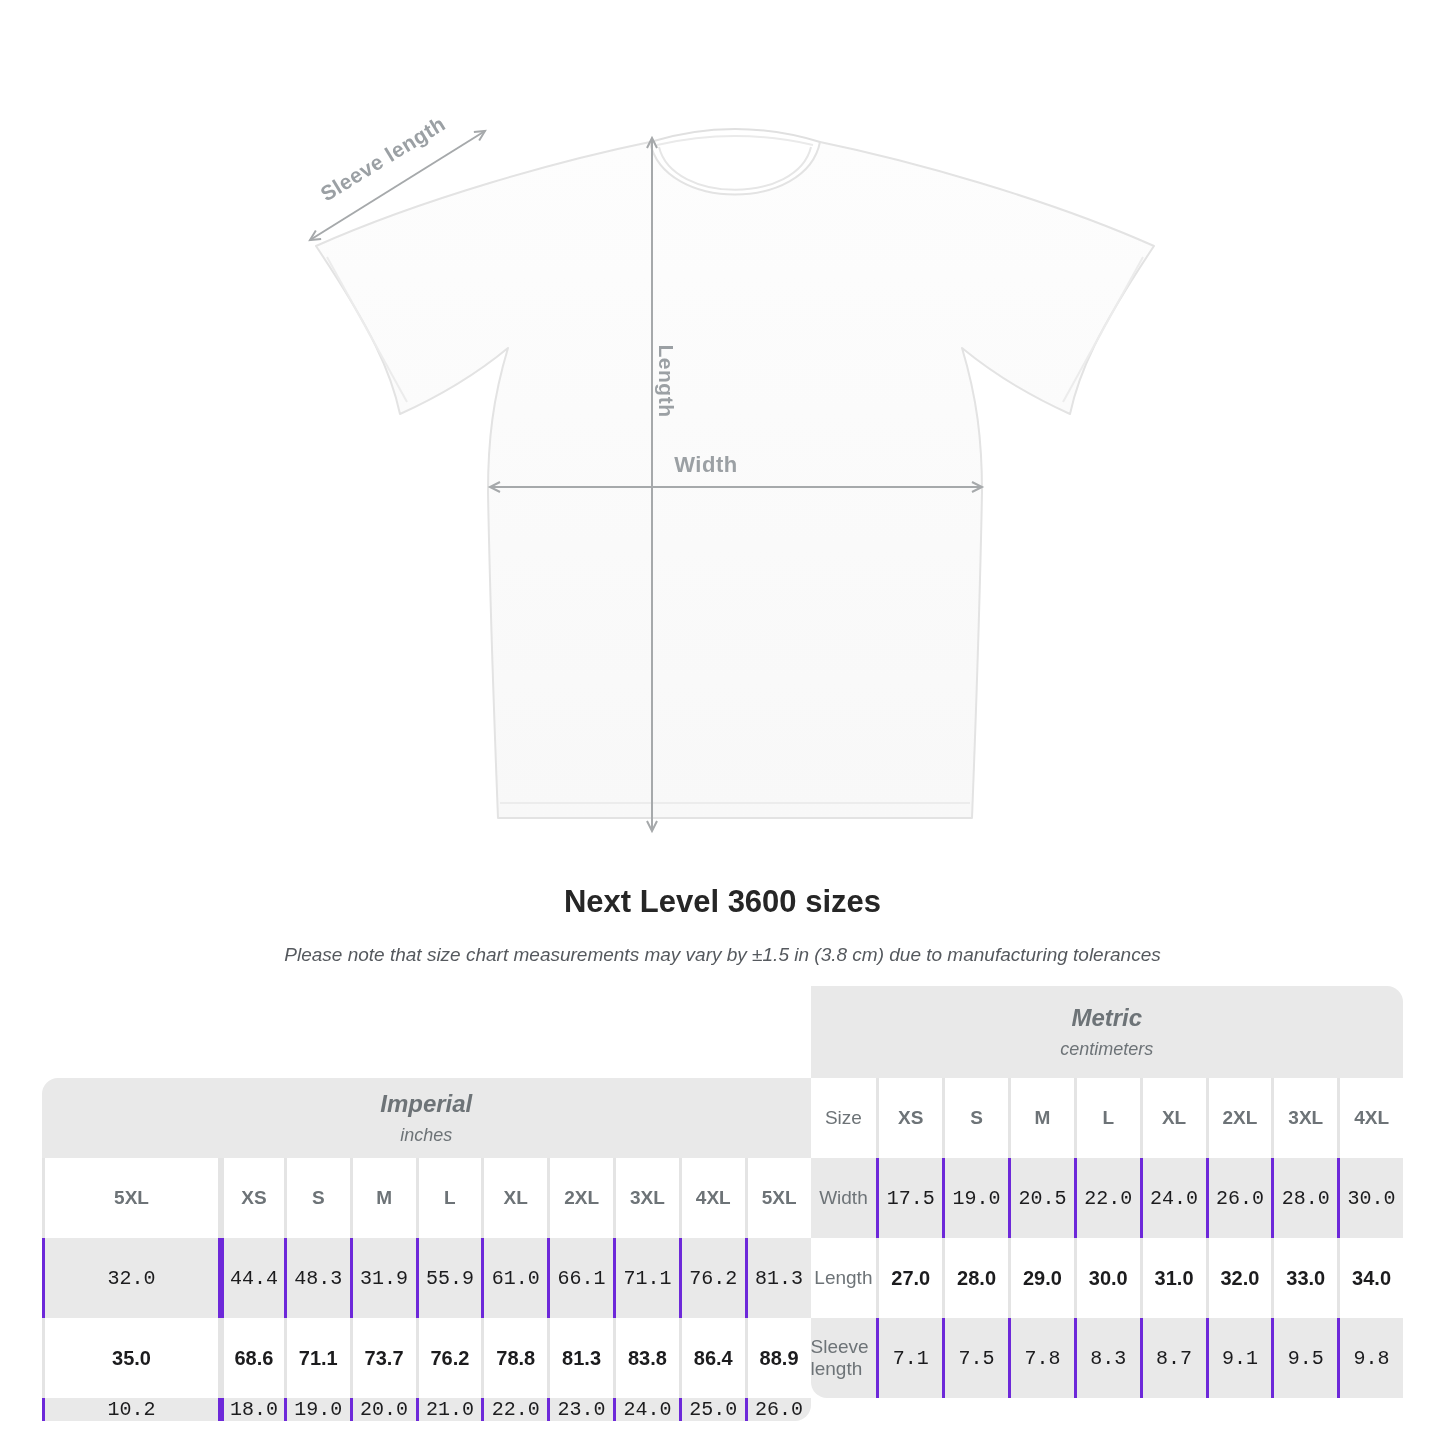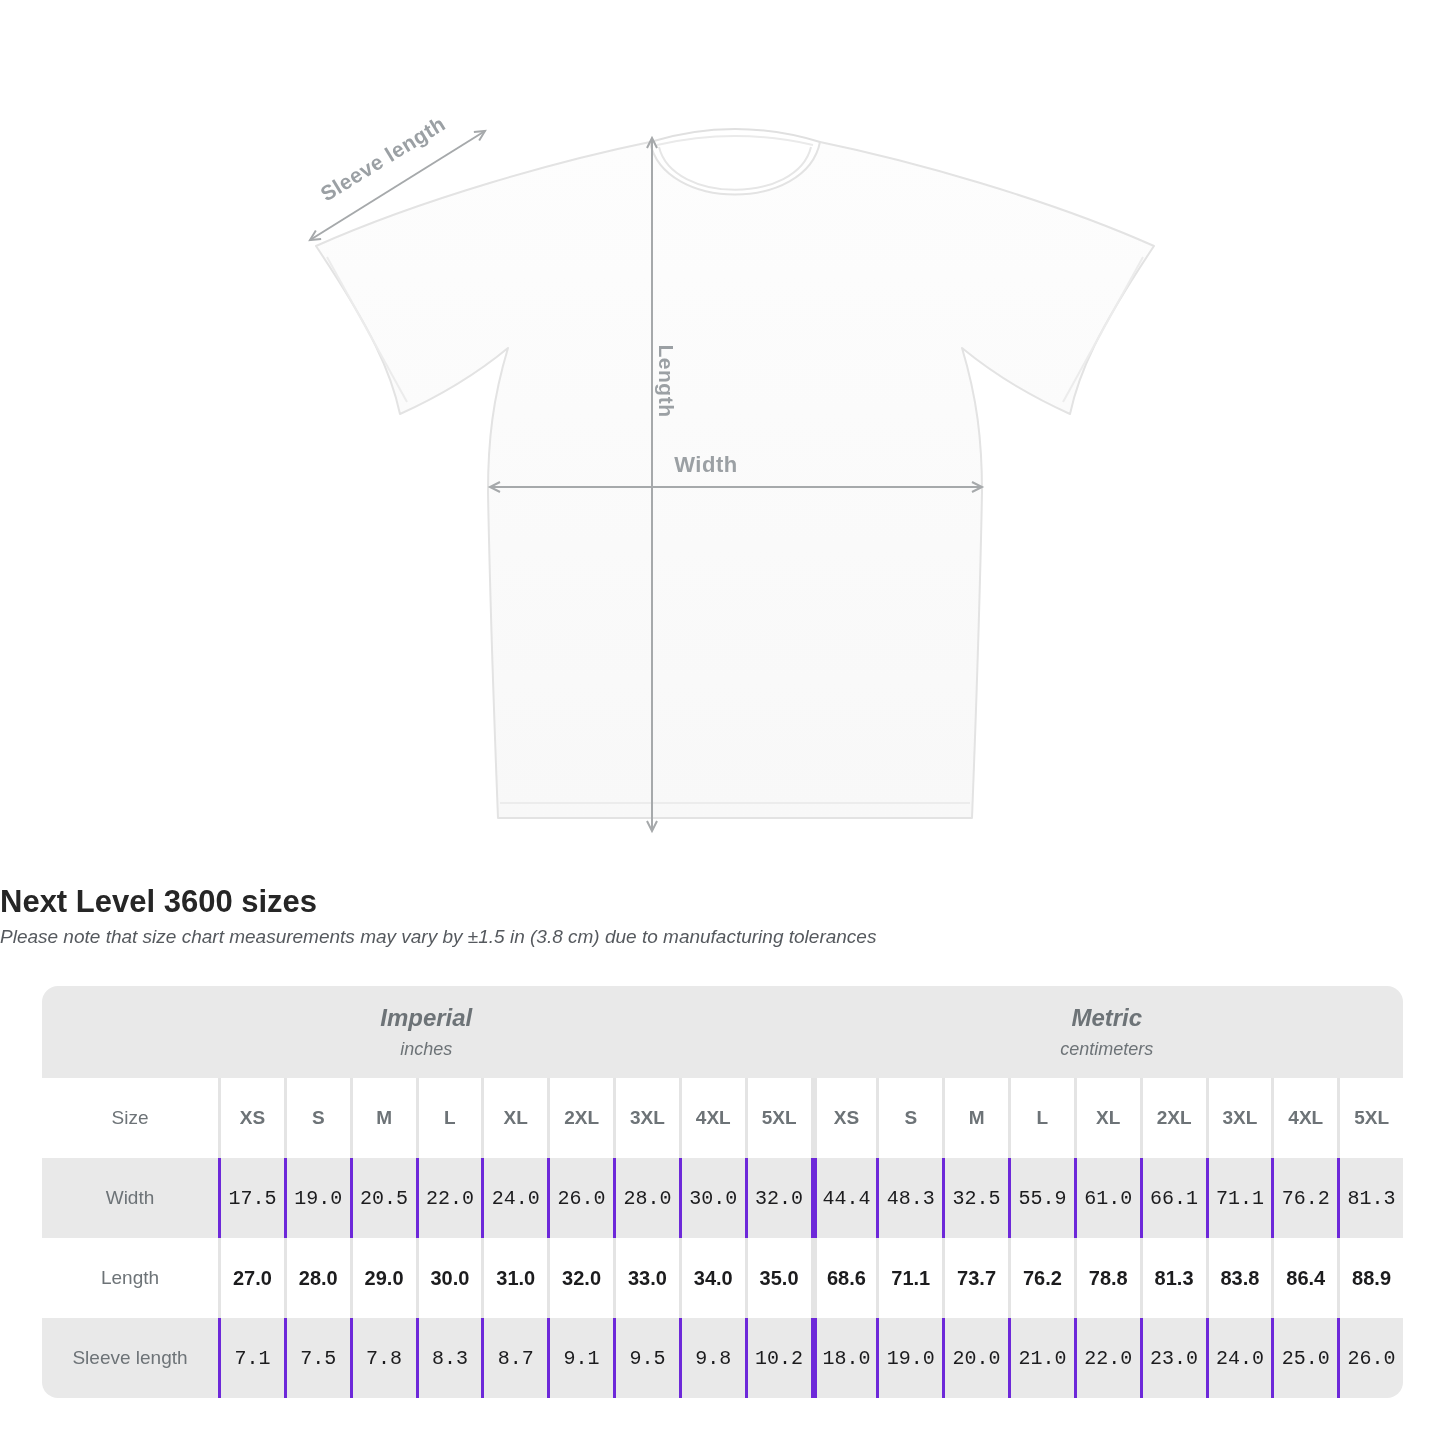--- a/index.html
+++ b/index.html
@@ -14,23 +14,23 @@
   .shirt-area svg { position:absolute; left:0; top:0; }
   .diag-label {
     position:absolute; color:#9ba0a4; font-weight:bold; font-size:21px;
     text-align:center; letter-spacing:.5px; white-space:nowrap;
   }
   .diag-label.sleeve { left:278px; top:147px; width:210px; transform:rotate(-31.5deg); }
   .diag-label.length { left:623px; top:369px; width:86px;  transform:rotate(90deg); }
   .diag-label.width  { left:586px; top:452px; width:240px; font-size:22px; }
 
   
-  .heading { position:absolute; left:0; top:884px; width:1445px; }
+  .heading { position:absolute; left:0; top:884px; width:1445px; text-align:center; }
   .title   { font-size:31px; font-weight:bold; color:#262626; }
-  .subtitle { margin-top:6px; font-size:19px; font-style:italic; color:#55595e; }
+  .subtitle { margin-top:24px; font-size:19px; font-style:italic; color:#55595e; }
 
   
   .size-table {
     position:absolute; left:42px; top:986px; width:1361px;
     display:grid;
     grid-template-columns:176px repeat(18, 1fr);
     grid-template-rows:92px repeat(4, 80px);
   }
   .cell { display:flex; align-items:center; justify-content:center; }
   .band { background:#e9e9e9; flex-direction:column; }
@@ -105,27 +105,27 @@
     <div class="diag-label length">Length</div>
     <div class="diag-label width">Width</div>
   </div>
 
   <div class="heading">
     <div class="title">Next Level 3600 sizes</div>
     <div class="subtitle">Please note that size chart measurements may vary by ±1.5 in (3.8 cm) due to manufacturing tolerances</div>
   </div>
 
   <div class="size-table" id="size-table">
+    <div class="cell band band-b">
+      <div class="group-name">Metric</div>
+      <div class="group-unit">centimeters</div>
+    </div>
     <div class="cell band band-a">
       <div class="group-name">Imperial</div>
       <div class="group-unit">inches</div>
-    </div>
-    <div class="cell band band-b">
-      <div class="group-name">Metric</div>
-      <div class="group-unit">centimeters</div>
     </div>
 
   <div class="cell label-cell row-white">Size</div>
       <div class="cell header-cell row-white sep">XS</div>
       <div class="cell header-cell row-white sep">S</div>
       <div class="cell header-cell row-white sep">M</div>
       <div class="cell header-cell row-white sep">L</div>
       <div class="cell header-cell row-white sep">XL</div>
       <div class="cell header-cell row-white sep">2XL</div>
       <div class="cell header-cell row-white sep">3XL</div>
@@ -145,21 +145,21 @@
       <div class="cell value-cell row-gray sep">19.0</div>
       <div class="cell value-cell row-gray sep">20.5</div>
       <div class="cell value-cell row-gray sep">22.0</div>
       <div class="cell value-cell row-gray sep">24.0</div>
       <div class="cell value-cell row-gray sep">26.0</div>
       <div class="cell value-cell row-gray sep">28.0</div>
       <div class="cell value-cell row-gray sep">30.0</div>
       <div class="cell value-cell row-gray sep">32.0</div>
       <div class="cell value-cell row-gray sep group-start">44.4</div>
       <div class="cell value-cell row-gray sep">48.3</div>
-      <div class="cell value-cell row-gray sep">32.5</div>
+      <div class="cell value-cell row-gray sep">31.9</div>
       <div class="cell value-cell row-gray sep">55.9</div>
       <div class="cell value-cell row-gray sep">61.0</div>
       <div class="cell value-cell row-gray sep">66.1</div>
       <div class="cell value-cell row-gray sep">71.1</div>
       <div class="cell value-cell row-gray sep">76.2</div>
       <div class="cell value-cell row-gray sep">81.3</div>
       <div class="cell label-cell row-white">Length</div>
       <div class="cell value-cell row-white sep">27.0</div>
       <div class="cell value-cell row-white sep">28.0</div>
       <div class="cell value-cell row-white sep">29.0</div>

